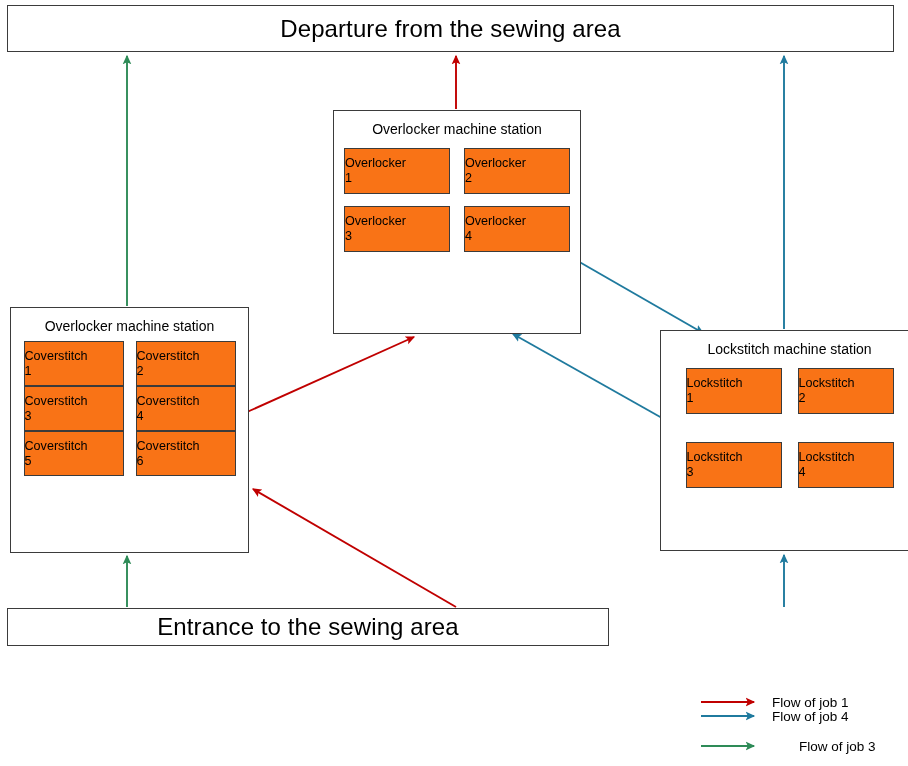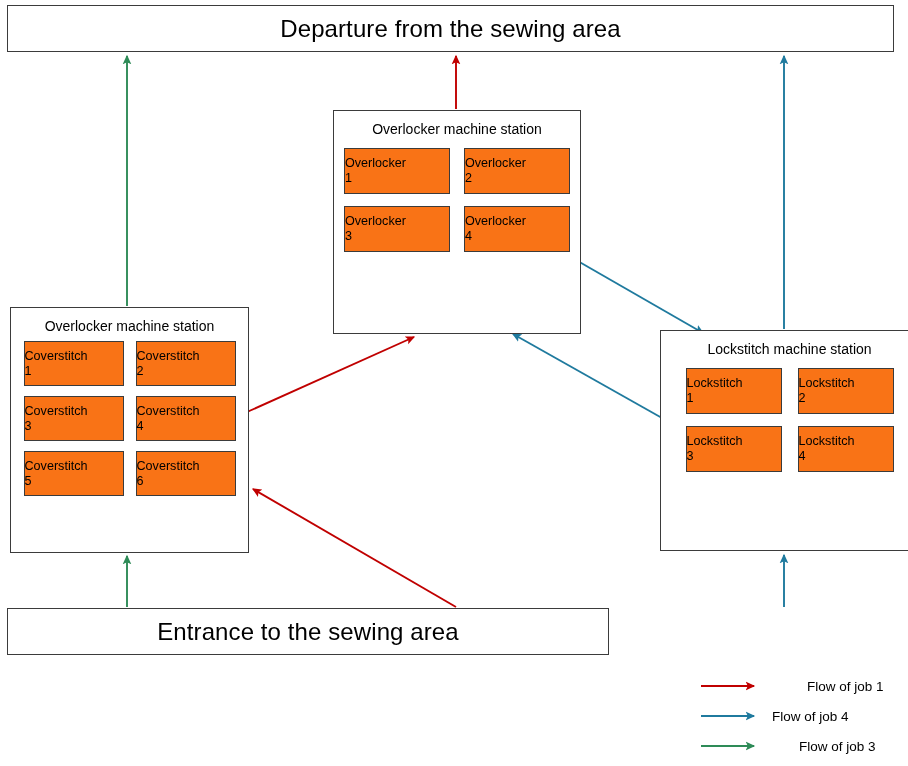--- a/index.html
+++ b/index.html
@@ -10,21 +10,21 @@
   #canvas{position:absolute;left:0;top:0;width:908px;height:766px;}
 
   .box{position:absolute;box-sizing:border-box;background:#fff;
        border:1.6px solid #3b3b3b;}
 
   
   .band{display:flex;align-items:center;justify-content:center;}
   .band span{font-size:24px;letter-spacing:.1px;}
 
   #departure{left:7px;top:5px;width:887px;height:47px;}
-  #entrance {left:7px;top:608px;width:602px;height:47px;}
+  #entrance {left:7px;top:608px;width:602px;height:38px;}
 
   
   .station{display:flex;flex-direction:column;align-items:center;}
   .station-title{font-size:14px;line-height:22px;text-align:center;
                  width:100%;margin-top:7px;}
   .machine-grid{display:grid;justify-content:center;align-content:start;}
 
   .machine{box-sizing:border-box;border:1.4px solid #3b3b3b;background:#f97316;
            display:flex;flex-direction:column;align-items:flex-start;
            justify-content:center;font-size:12.6px;line-height:15px;
@@ -32,32 +32,32 @@
   .machine .m-num{display:block;}
 
   
   #overlocker{left:333px;top:110px;width:248px;height:224px;}
   #overlocker .machine-grid{grid-template-columns:106px 106px;
       grid-template-rows:46px 46px;gap:12px 14px;margin-top:8px;}
 
   
   #coverstitch{left:10px;top:307px;width:239px;height:246px;}
   #coverstitch .machine-grid{grid-template-columns:100px 100px;
-      grid-template-rows:45px 45px 45px;gap:10px 12px;margin-top:4px;}
+      grid-template-rows:45px 45px 45px;gap:0 12px;margin-top:4px;}
 
   
   #lockstitch{left:660px;top:330px;width:259px;height:221px;}
   #lockstitch .machine-grid{grid-template-columns:96px 96px;
-      grid-template-rows:46px 46px;gap:12px 16px;margin-top:8px;}
+      grid-template-rows:46px 46px;gap:28px 16px;margin-top:8px;}
 
   
   #legend{position:absolute;left:700px;top:668px;width:200px;height:94px;}
   .legend-row{position:absolute;left:0;width:200px;height:24px;
               display:flex;align-items:center;}
-  .legend-row:nth-child(1){top:6px;gap:35px;}
+  .legend-row:nth-child(1){top:22px;}
   .legend-row:nth-child(2){top:36px;}
   .legend-row:nth-child(3){top:66px;gap:27px;}
   .legend-swatch{width:64px;height:14px;flex:0 0 64px;}
   .legend-label{font-size:13.5px;margin-left:8px;white-space:nowrap;}
 
   svg{overflow:visible;}
 </style>
 </head>
 <body>
 

